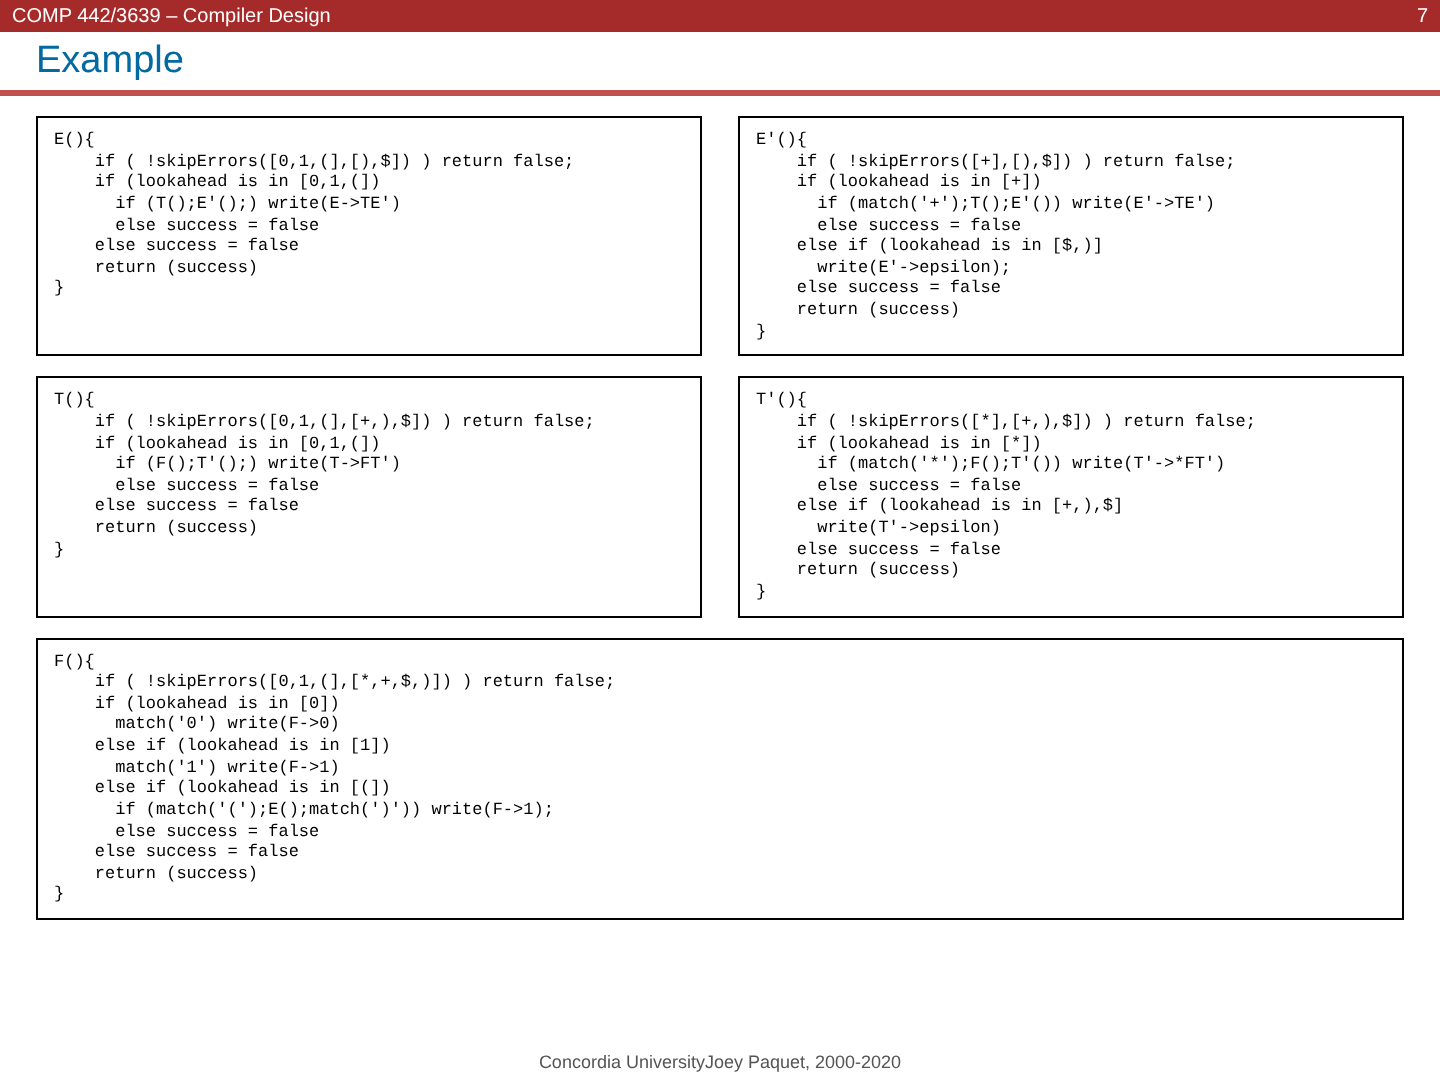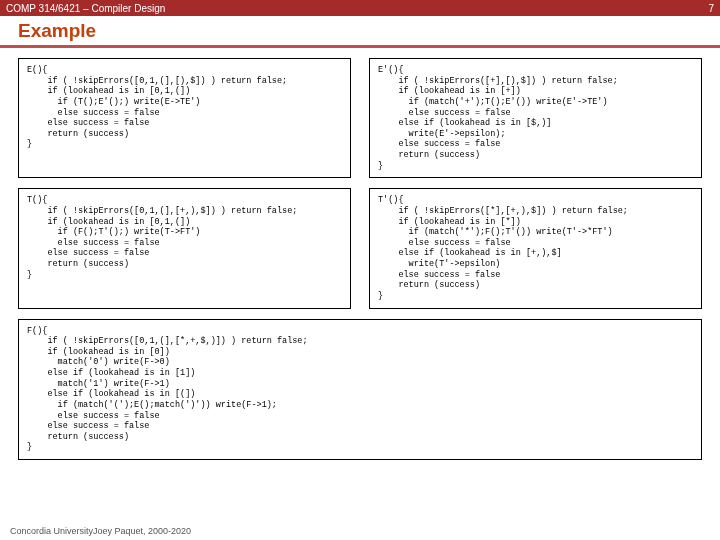--- a/index.html
+++ b/index.html
@@ -1,30 +1,30 @@
 <!DOCTYPE html>
 <html><head>
 <meta charset="utf-8">
 <style>
   * { margin: 0; padding: 0; box-sizing: border-box; }
   body { width: 720px; height: 540px; font-family: "Segoe UI", Arial, sans-serif; background: #fff; position: relative; }
   .topbar { background: #a52a2a; color: #fff; height: 16px; display: flex; justify-content: space-between; align-items: center; padding: 0 6px; font-size: 10px; }
   .titlebar { height: 32px; border-bottom: 3px solid #c0504d; display: flex; align-items: center; padding-left: 18px; }
-  .slide-title { color: #c2410c; font-size: 19px; font-weight: 700; }
+  .slide-title { color: #0369a1; font-size: 19px; font-weight: 400; }
   .content { padding: 10px 18px 0 18px; }
   .row { display: flex; gap: 18px; margin-bottom: 10px; }
   .codebox { border: 1px solid #000; padding: 6px 8px; font-family: "Consolas", "Courier New", monospace; font-size: 8.5px; line-height: 1.25; white-space: pre; flex: 1; }
   .codebox.single { width: 380px; margin: 0 auto; }
-  .footer { position: absolute; bottom: 4px; left: 0; right: 0; display: flex; justify-content: flex-start; padding: 0 10px; font-size: 9px; color: #555; }
+  .footer { position: absolute; bottom: 4px; left: 0; right: 0; display: flex; justify-content: center; padding: 0 10px; font-size: 9px; color: #555; }
 </style>
 </head>
 <body>
 
 <div class="topbar">
-  <span>COMP 314/6421 – Compiler Design</span>
+  <span>COMP 442/3639 – Compiler Design</span>
   <span>7</span>
 </div>
 
 <div class="titlebar">
   <span class="slide-title">Example</span>
 </div>
 
 <div class="content">
   <div class="row">
     <div class="codebox">E(){

